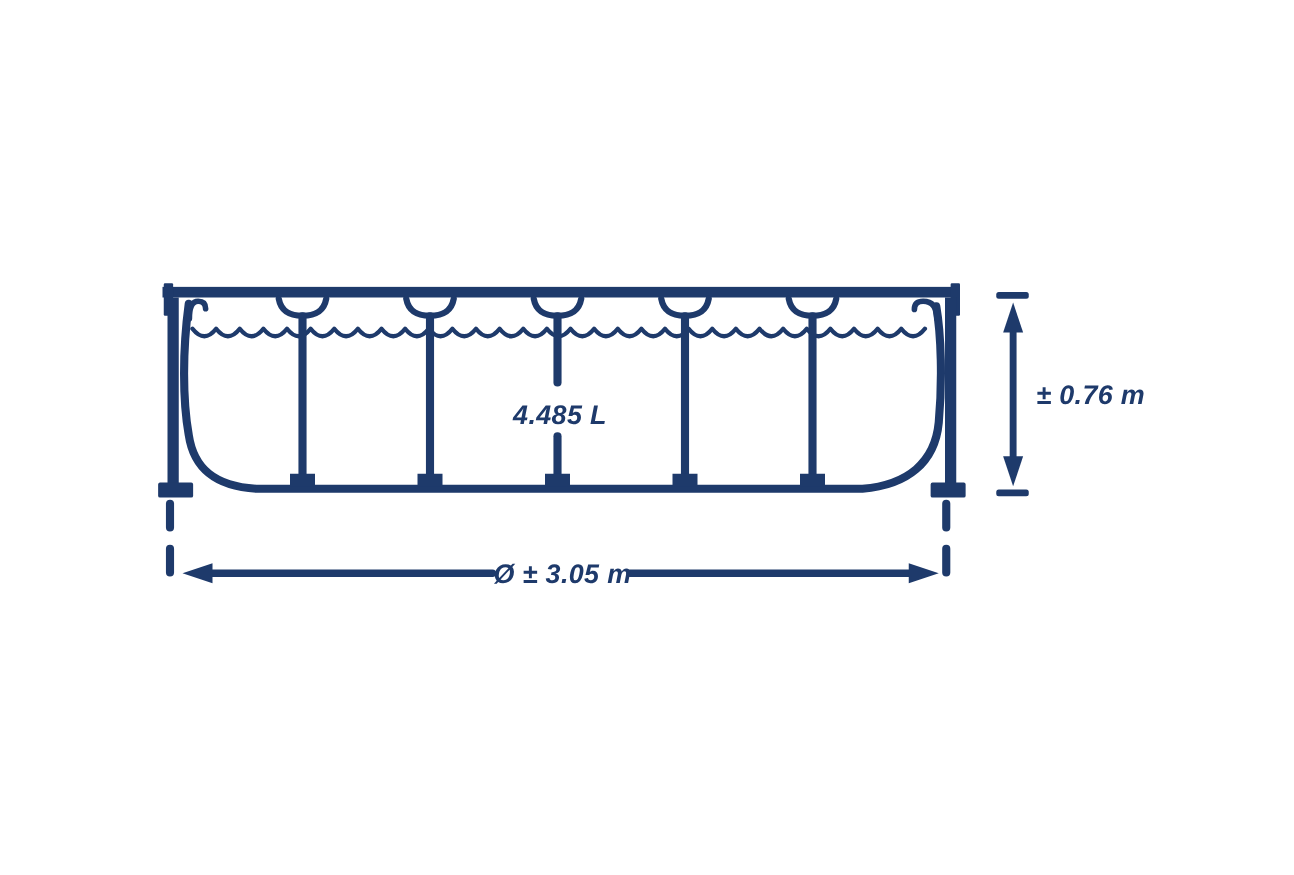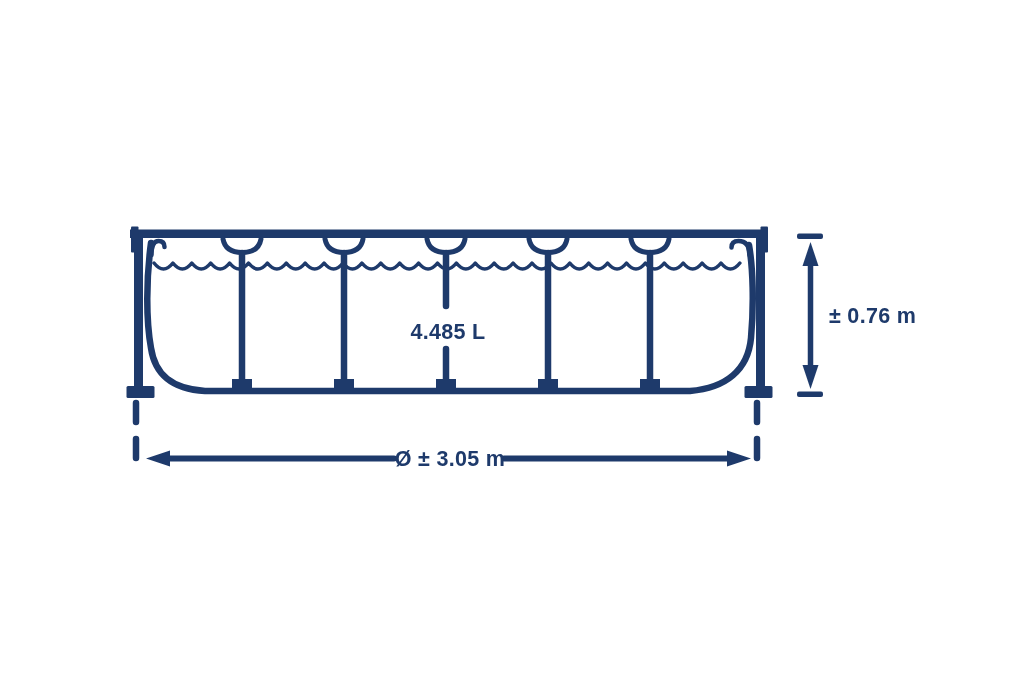--- a/index.html
+++ b/index.html
@@ -1,20 +1,21 @@
 <!DOCTYPE html>
 <html style="--navy: #1e3a6b; --bg: #ffffff;"><head>
 <meta charset="utf-8">
 <style>
   :root { --navy:#1e3a6b; --bg:#ffffff; }
   html,body { margin:0; padding:0; background:#fff; }
   .canvas {
     position:relative; width:1035px; height:612px;
     background:var(--bg); overflow:hidden;
     font-family:"Liberation Sans", sans-serif;
+    font-style:italic;
   }
   .canvas svg { position:absolute; left:0; top:0; }
   .stroke { stroke:var(--navy); fill:none; stroke-linecap:round; stroke-linejoin:round; }
   .fill   { fill:var(--navy); stroke:none; }
   .lbl {
     fill:var(--navy); font-family:"Liberation Sans", sans-serif;
     font-weight:bold; font-size:21.5px; letter-spacing:0.3px;
   }
 </style>
 </head>

